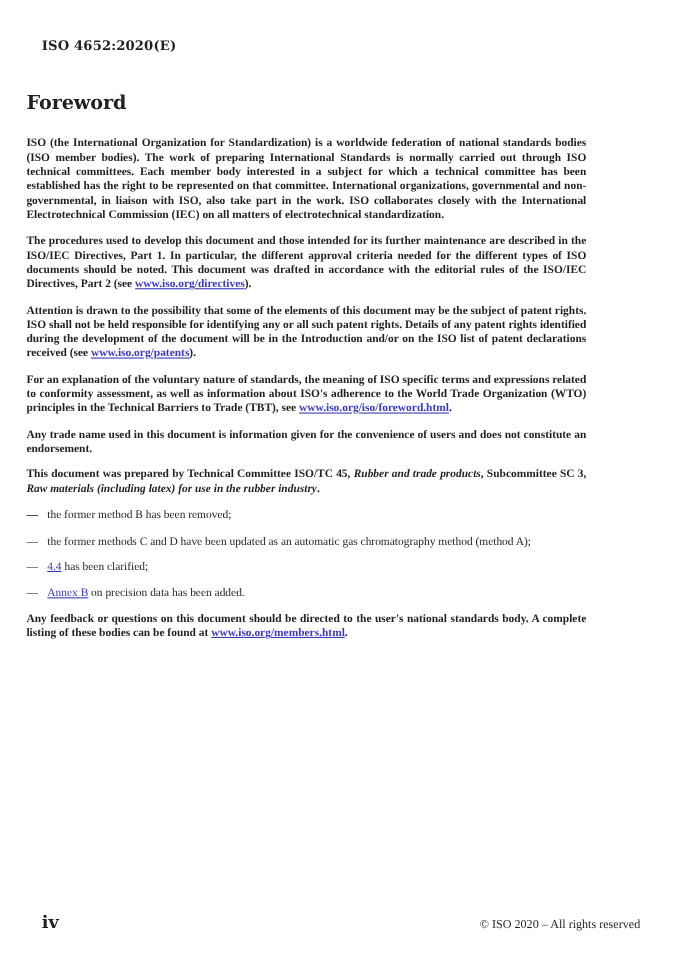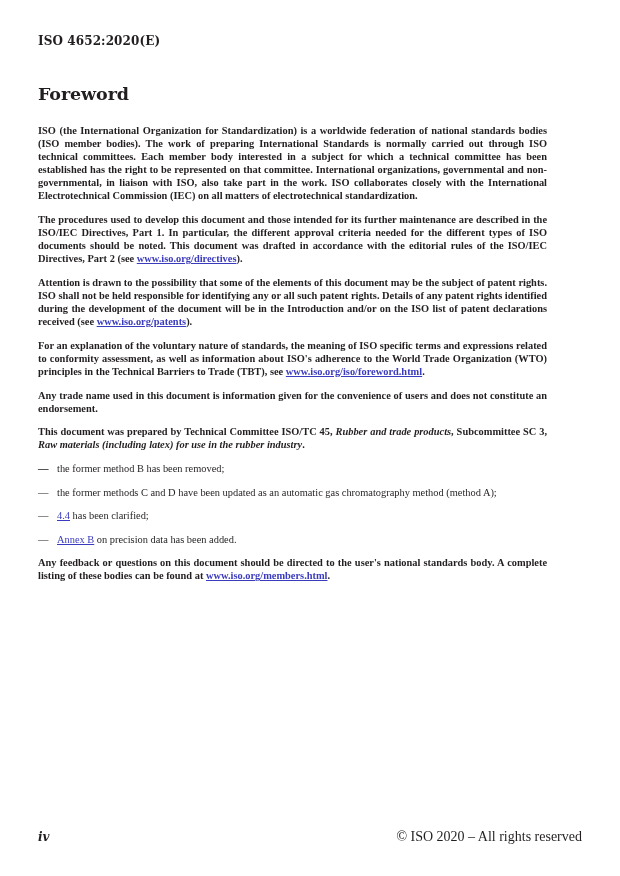--- a/index.html
+++ b/index.html
@@ -26,21 +26,21 @@
     left: 38px;
     font-family: "DejaVu Serif", "Liberation Serif", serif;
     font-weight: bold;
     font-size: 12px;
     letter-spacing: 0.1px;
     color: #231f20;
   }
   .content {
     position: absolute;
     top: 84px;
-    left: 38px;
+    left: 24px;
     width: 509px;
   }
   h1.foreword-title {
     font-family: "DejaVu Serif", "Liberation Serif", serif;
     font-weight: bold;
     font-size: 17.5px;
     margin: 0 0 20px 0;
     padding: 0;
     letter-spacing: -0.1px;
     color: #231f20;
@@ -92,28 +92,27 @@
     position: absolute;
     left: 38px;
     right: 38px;
     bottom: 33px;
     height: 14px;
     display: flex;
     align-items: baseline;
     justify-content: space-between;
   }
   .footer .page-number {
-    font-size: 12px;
+    font-size: 16px;
     font-weight: bold;
     font-family: "DejaVu Serif", "Liberation Serif", serif;
     color: #231f20;
-    font-style: italic;
   }
   .footer .copyright {
-    font-size: 14px;
+    font-size: 11px;
     color: #231f20;
   }
 </style>
 </head>
 <body>
 
 <div class="page">
 
   <div class="running-header">ISO 4652:2020(E)</div>
 

